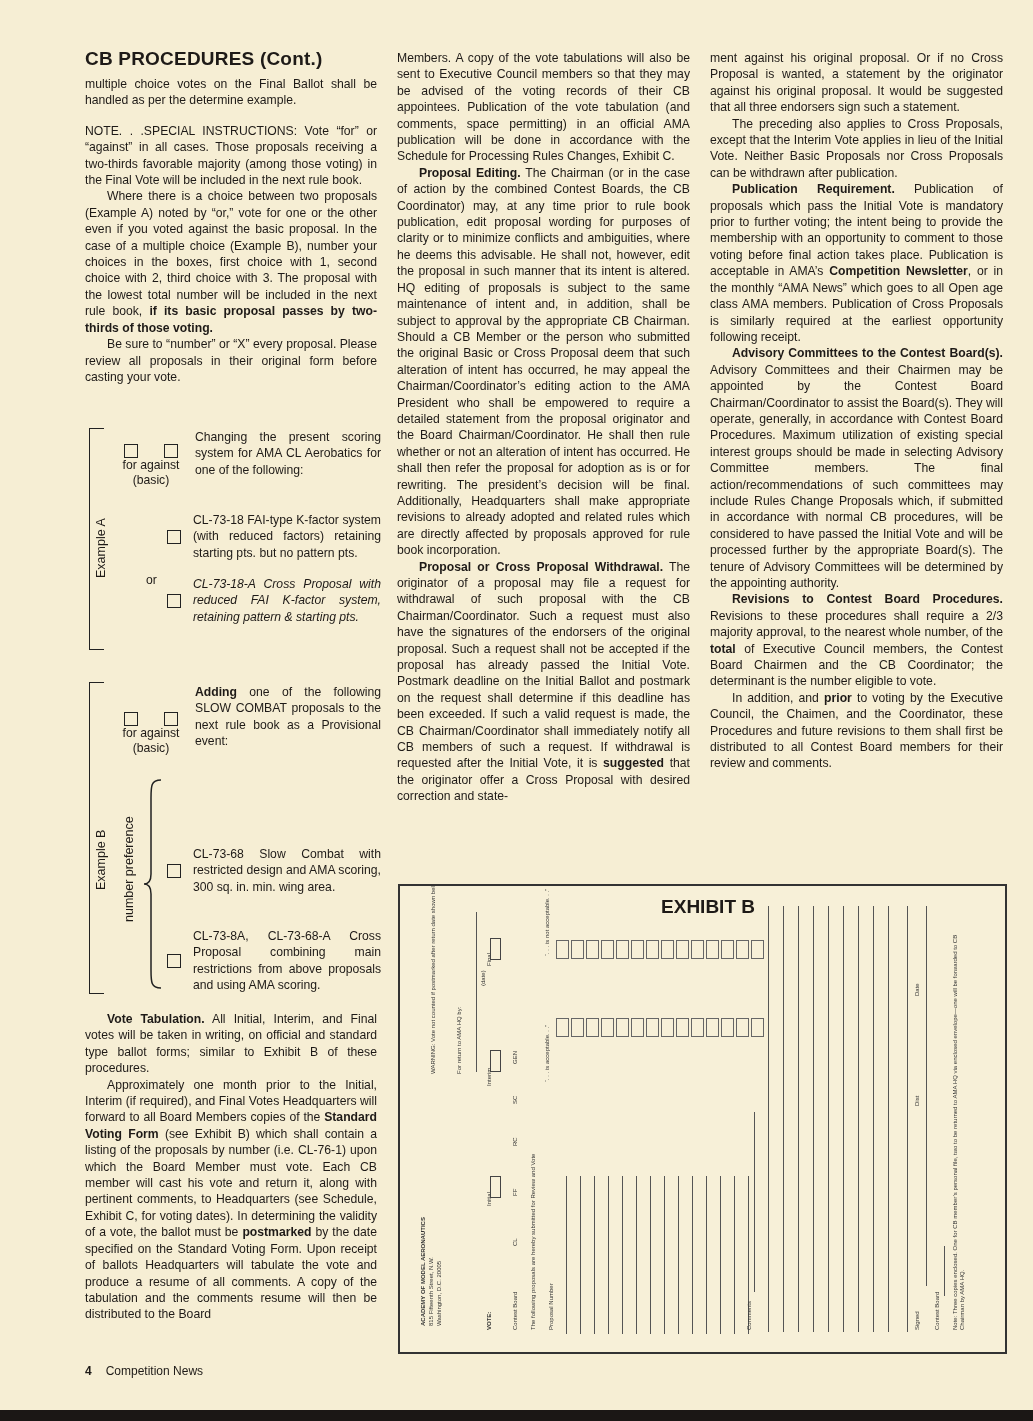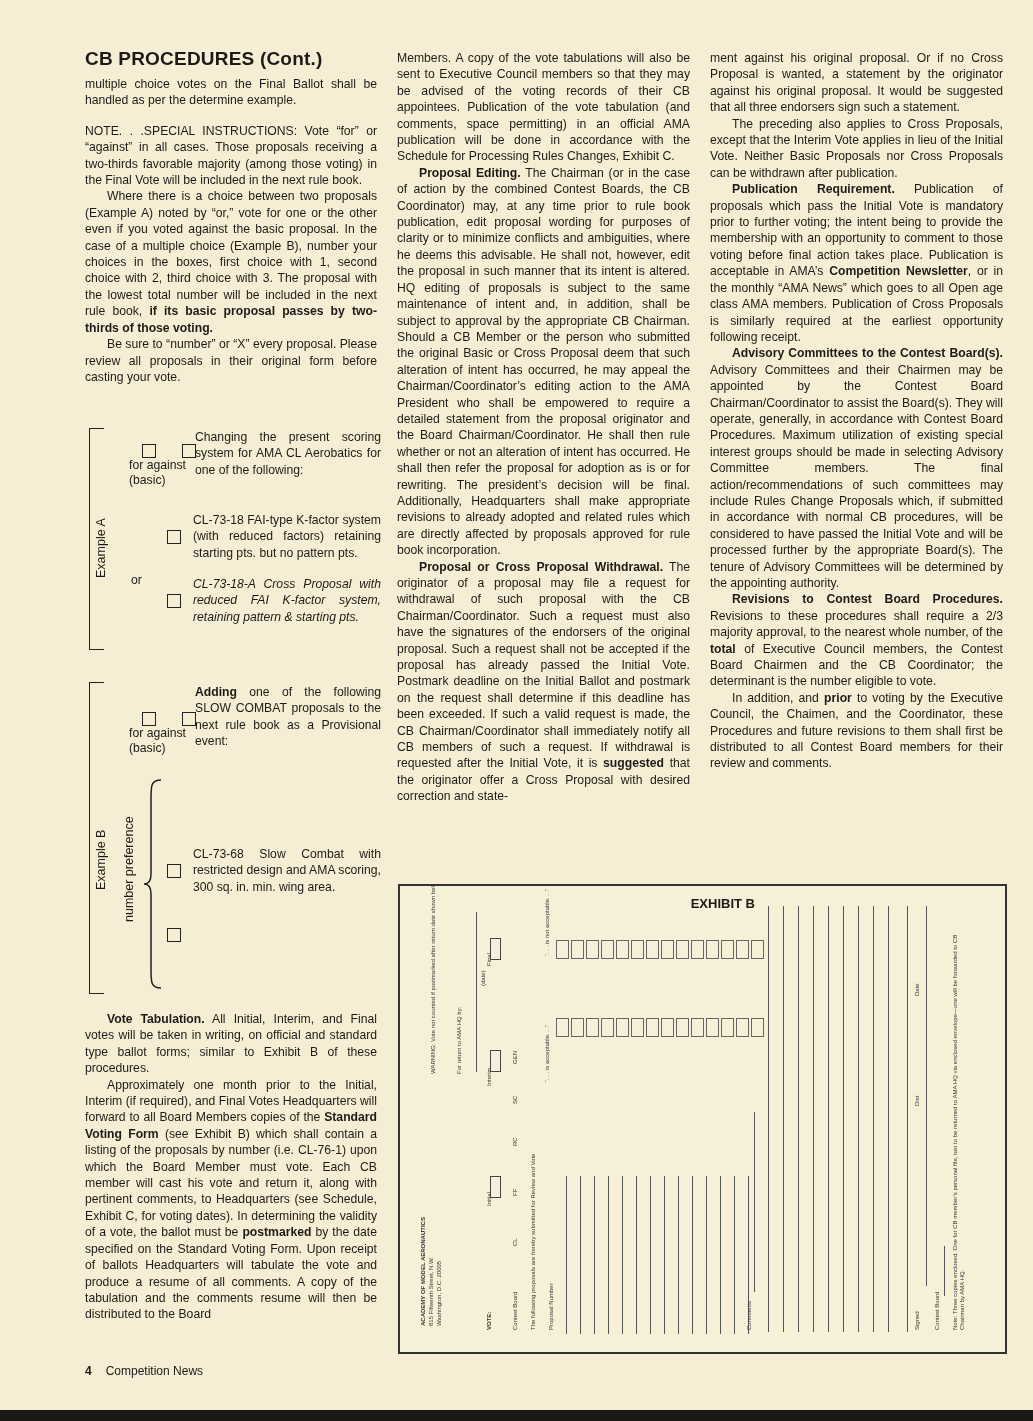--- a/index.html
+++ b/index.html
@@ -15,35 +15,35 @@
   h1 { margin:0 0 6px 0; font-size:19px; line-height:22px; font-weight:bold; letter-spacing:0.2px; text-align:left; }
   b { font-weight:bold; }
   .gap { height:14px; }
   
   .example { position:absolute; left:85px; width:300px; font-size:12.2px; line-height:16.4px; }
   .exA { top:428px; height:222px; }
   .exB { top:682px; height:312px; }
   .bracket { position:absolute; left:4px; top:0; bottom:0; width:14px; border-left:1.5px solid #222; border-top:1.5px solid #222; border-bottom:1.5px solid #222; }
   .ex-label { position:absolute; transform:rotate(-90deg); transform-origin:left top; white-space:nowrap; font-size:12.5px; }
   .box { display:inline-block; width:12px; height:12px; border:1.6px solid #222; background:transparent; }
-  .basic-boxes { position:absolute; left:44px; width:80px; }
+  .basic-boxes { position:absolute; left:26px; width:80px; text-align:center; }
   .basic-boxes .boxes { display:flex; justify-content:center; gap:26px; }
   .basic-boxes .lbl { font-size:12.2px; line-height:15px; }
   .ex-text { position:absolute; left:110px; width:186px; text-align:justify; }
   .opt { position:absolute; left:82px; width:214px; display:flex; align-items:center; }
   .opt .box { flex:0 0 auto; margin-right:12px; }
   .opt .t { flex:1; text-align:justify; }
-  .or { position:absolute; left:46px; }
+  .or { position:absolute; left:61px; }
   .brace { position:absolute; left:58px; top:96px; width:20px; height:212px; }
   
   .footer { position:absolute; left:85px; top:1364px; font-size:12px; }
   .footer .num { font-weight:bold; margin-right:14px; }
   
   .exhibit { position:absolute; left:398px; top:884px; width:605px; height:466px; border:2px solid #333; background:#f7f0d8; overflow:hidden; }
-  .exhibit-title { position:absolute; right:250px; top:10px; font-size:13px; font-weight:bold; }
+  .exhibit-title { position:absolute; right:250px; top:10px; font-size:19px; font-weight:bold; }
   .rot { position:absolute; transform:rotate(-90deg); transform-origin:left top; white-space:nowrap; font-size:6px; line-height:7px; color:#333; }
   .vline { position:absolute; width:1.2px; background:#555; }
   .cbox-row { position:absolute; display:flex; gap:2px; }
   .cbox-row span { display:inline-block; width:11px; height:17px; border:1.2px solid #666; }
   .smallbox { position:absolute; width:9px; height:20px; border:1.4px solid #444; }
 </style>
 </head>
 <body>
 
 <div class="page">
@@ -95,20 +95,21 @@
       <div class="lbl"><span>for</span> <span>against</span></div>
       <div class="lbl">(basic)</div>
     </div>
     <div class="ex-text" style="top:2px;"><b>Adding</b><span> one of the following SLOW COMBAT proposals to the next rule book as a Provisional event:</span></div>
     <div class="opt" style="top:164px;">
       <span class="box"></span>
       <span class="t">CL-73-68 Slow Combat with restricted design and AMA scoring, 300 sq. in. min. wing area.</span>
     </div>
     <div class="opt" style="top:246px;">
       <span class="box"></span>
+      <span class="t">CL-73-8A, CL-73-68-A Cross Proposal combining main restrictions from above proposals and using AMA scoring.</span>
     </div>
   </div>
 
   <div class="col" style="left:85px; top:1011px; width:292px;">
     <p class="ind"><b>Vote Tabulation.</b><span> All Initial, Interim, and Final votes will be taken in writing, on official and standard type ballot forms; similar to Exhibit B of these procedures.</span></p>
     <p class="ind"><span>Approximately one month prior to the Initial, Interim (if required), and Final Votes Headquarters will forward to all Board Members copies of the </span><b>Standard Voting Form</b><span> (see Exhibit B) which shall contain a listing of the proposals by number (i.e. CL-76-1) upon which the Board Member must vote. Each CB member will cast his vote and return it, along with pertinent comments, to Headquarters (see Schedule, Exhibit C, for voting dates). In determining the validity of a vote, the ballot must be </span><b>postmarked</b><span> by the date specified on the Standard Voting Form. Upon receipt of ballots Headquarters will tabulate the vote and produce a resume of all comments. A copy of the tabulation and the comments resume will then be distributed to the Board</span></p>
   </div>
 
   <div class="col col2">
     <p>Members. A copy of the vote tabulations will also be sent to Executive Council members so that they may be advised of the voting records of their CB appointees. Publication of the vote tabulation (and comments, space permitting) in an official AMA publication will be done in accordance with the Schedule for Processing Rules Changes, Exhibit C.</p>

